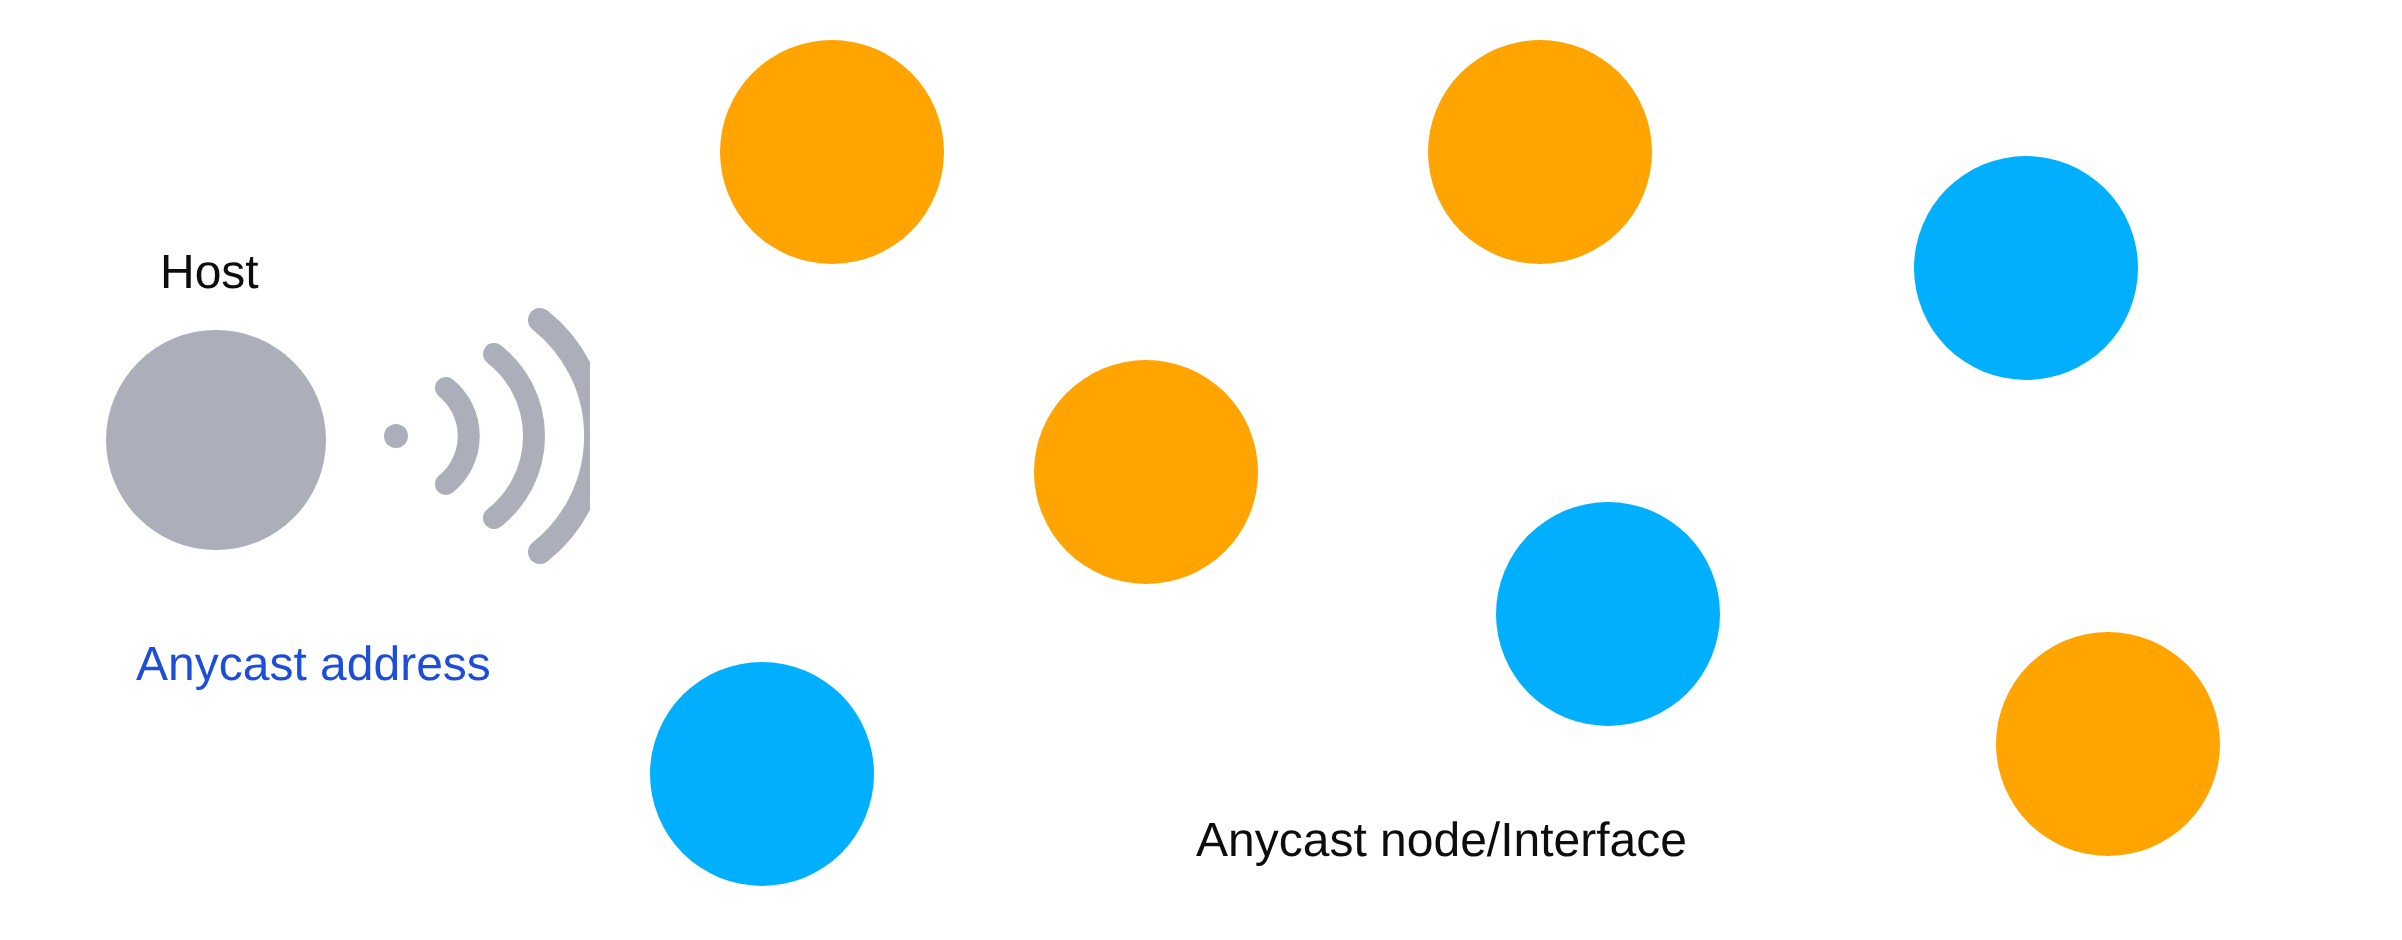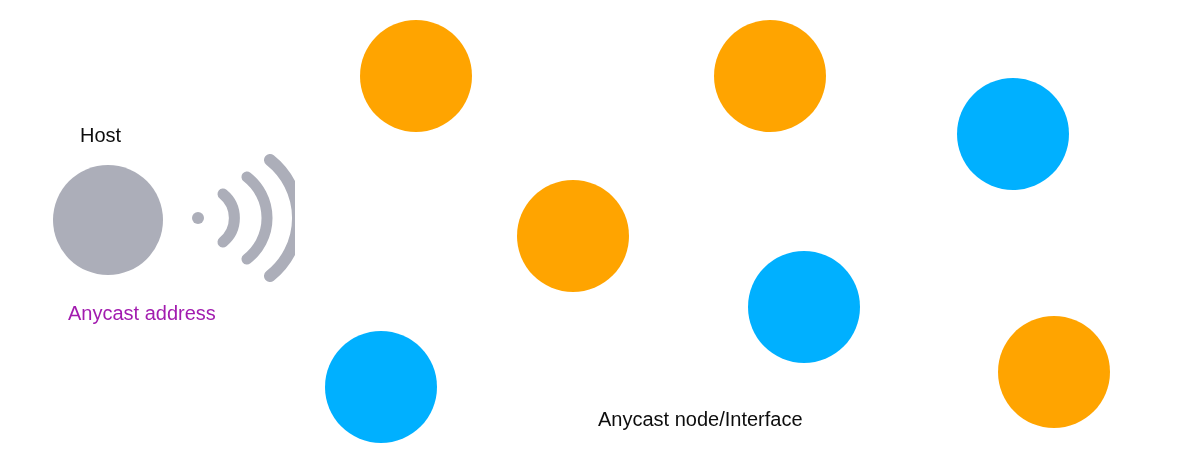--- a/index.html
+++ b/index.html
@@ -16,21 +16,21 @@
     font-family: "Liberation Sans", sans-serif;
   }
   .node {
     position: absolute;
     border-radius: 50%;
   }
   .label {
     position: absolute;
     color: #0d0d0d;
     font-family: "Liberation Sans", sans-serif;
-    font-size: 20px;
+    font-size: 24px;
     line-height: 1;
     white-space: nowrap;
     -webkit-font-smoothing: antialiased;
   }
   #signal-icon {
     position: absolute;
     left: 185px;
     top: 150px;
     width: 110px;
     height: 145px;
@@ -47,21 +47,21 @@
 
   <div id="signal-icon">
     <svg width="110" height="145" viewBox="0 0 110 145" xmlns="http://www.w3.org/2000/svg">
       <circle id="signal-dot" cx="13" cy="68" r="6" fill="#ACAEB9"></circle>
       <path id="signal-arc-1" d="M 38 44 A 31 31 0 0 1 38 92" fill="none" stroke-width="11" stroke-linecap="round" stroke="#ACAEB9"></path>
       <path id="signal-arc-2" d="M 62 27 A 52 52 0 0 1 62 109" fill="none" stroke-width="11" stroke-linecap="round" stroke="#ACAEB9"></path>
       <path id="signal-arc-3" d="M 85 10 A 74 74 0 0 1 85 126" fill="none" stroke-width="12" stroke-linecap="round" stroke="#ACAEB9"></path>
     </svg>
   </div>
 
-  <div class="label" style="left: 68px; top: 303px; color: #a21caf;">Anycast address</div>
+  <div class="label" style="left: 68px; top: 321px; color: #1d4ed8;">Anycast address</div>
 
   <div class="node" style="left: 360px; top: 20px; width: 112px; height: 112px; background: rgb(255, 164, 0);"></div>
   <div class="node" style="left: 714px; top: 20px; width: 112px; height: 112px; background: rgb(255, 164, 0);"></div>
   <div class="node" style="left: 957px; top: 78px; width: 112px; height: 112px; background: rgb(0, 176, 255);"></div>
   <div class="node" style="left: 517px; top: 180px; width: 112px; height: 112px; background: rgb(255, 164, 0);"></div>
   <div class="node" style="left: 748px; top: 251px; width: 112px; height: 112px; background: rgb(0, 176, 255);"></div>
   <div class="node" style="left: 325px; top: 331px; width: 112px; height: 112px; background: rgb(0, 176, 255);"></div>
   <div class="node" style="left: 998px; top: 316px; width: 112px; height: 112px; background: rgb(255, 164, 0);"></div>
 
   <div class="label" style="left: 598px; top: 409px; color: rgb(13, 13, 13);">Anycast node/Interface</div>

